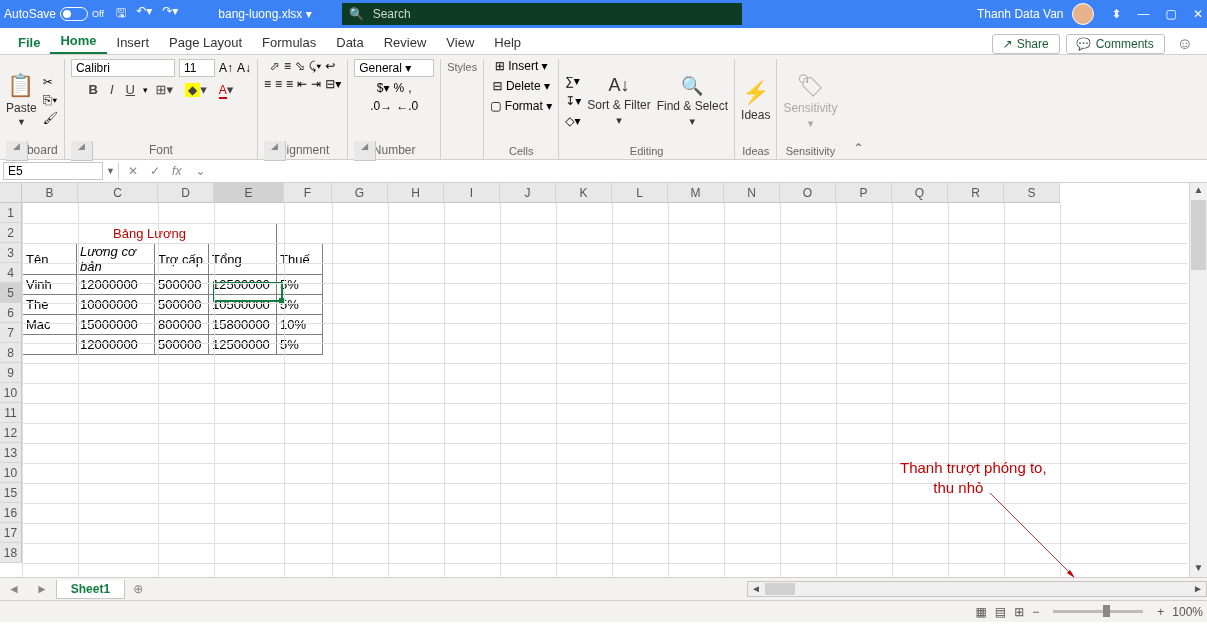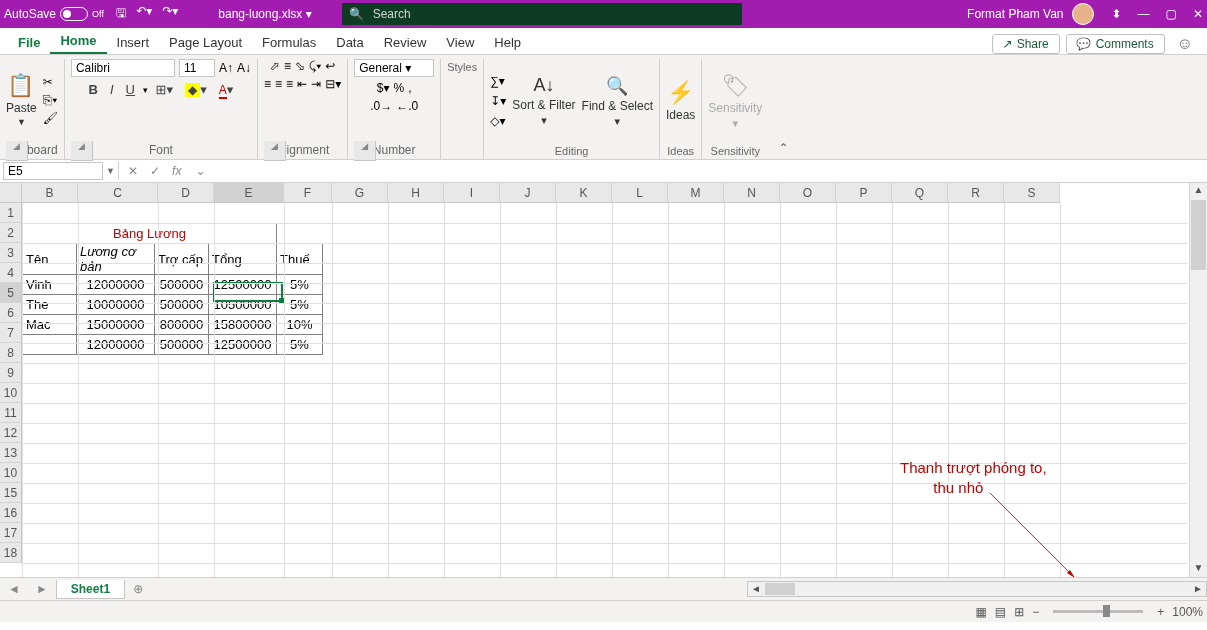--- a/index.html
+++ b/index.html
@@ -1,17 +1,17 @@
 <!DOCTYPE html>
 <html><head>
 <meta charset="utf-8">
 <style>
 *{box-sizing:border-box;margin:0;padding:0;font-family:"Segoe UI",Arial,sans-serif;font-size:12px;}
 body{background:#fff;width:1207px;height:630px;overflow:hidden;position:relative;}
-.titlebar{background:#a21caf;height:28px;display:flex;align-items:center;color:#fff;font-size:12px;padding:0 4px;}
+.titlebar{background:#3b82f6;height:28px;display:flex;align-items:center;color:#fff;font-size:12px;padding:0 4px;}
 .titlebar .autosave{display:flex;align-items:center;gap:4px;}
 .titlebar .autosave .toggle{width:28px;height:14px;border:1px solid #fff;border-radius:8px;display:flex;align-items:center;padding:0 2px;}
 .titlebar .autosave .toggle-knob{width:8px;height:8px;background:#fff;border-radius:50%;}
 .titlebar .qat{display:flex;gap:10px;margin-left:12px;}
 .titlebar .filename{margin-left:40px;}
 .titlebar .search-wrap{margin-left:30px;width:400px;height:22px;background:#0d3b24;display:flex;align-items:center;padding:0 8px;color:#cfd8d3;font-size:13px;}
 .titlebar .user{margin-left:auto;display:flex;align-items:center;gap:8px;}
 .avatar{width:22px;height:22px;border-radius:50%;background:#e8b38a;border:1px solid #fff;}
 .win-controls{display:flex;gap:16px;margin-left:18px;}
 .tabs{background:#fff;border-bottom:1px solid #d0d0d0;height:27px;display:flex;align-items:flex-end;padding:0 8px;}
@@ -46,21 +46,21 @@
 .rowhdr{position:absolute;top:20px;left:0;width:22px;}
 .rowhdr div{height:20px;border-bottom:1px solid #d4d4d4;border-right:1px solid #c8c6c4;text-align:center;color:#555;font-size:12px;line-height:20px;background:#e8e8e8;}
 .rowhdr div.sel{background:#d2d2d2;}
 .corner{position:absolute;top:0;left:0;width:22px;height:20px;border-right:1px solid #c8c6c4;border-bottom:1px solid #c8c6c4;background:#e8e8e8;}
 .cells{position:absolute;top:20px;left:22px;right:20px;bottom:0;}
 .gridline-h{position:absolute;left:0;right:0;height:1px;background:#e0e0e0;}
 .gridline-v{position:absolute;top:0;bottom:0;width:1px;background:#e0e0e0;}
 .data-tbl{position:absolute;top:20px;left:0;border-collapse:collapse;}
 .data-tbl td{border:1px solid #808080;padding:0 3px;height:20px;font-size:13px;color:#000;background:#fff;}
 .data-tbl .title{color:#c00000;text-align:center;font-size:13px;}
-.rt{text-align:center;}
+.rt{text-align:left;}
 .selcell{position:absolute;border:2px solid #107c41;pointer-events:none;}
 .selcell .handle{position:absolute;right:-3px;bottom:-3px;width:5px;height:5px;background:#107c41;}
 .annotation{position:absolute;top:275px;left:900px;font-family:Arial;font-size:15px;color:#c00000;}
 .anno-line{position:absolute;stroke:#c00000;stroke-width:0.8;}
 .sheet-tabs{height:23px;border-top:1px solid #d0d0d0;display:flex;align-items:center;background:#f3f2f1;}
 .sheet-tabs .nav{padding:0 8px;color:#888;}
 .sheet-tab{padding:2px 14px;background:#fff;border:1px solid #c8c6c4;border-top:none;font-weight:600;color:#107c41;}
 .status{height:22px;background:#f3f2f1;border-top:1px solid #d0d0d0;display:flex;align-items:center;padding:0 4px;color:#555;font-size:12px;}
 .status .views{margin-left:auto;display:flex;gap:8px;align-items:center;}
 .zoom-slider{width:90px;height:3px;background:#bbb;position:relative;margin:0 6px;}
@@ -88,21 +88,21 @@
     <span>🖫</span>
     <span>↶▾</span>
     <span>↷▾</span>
   </div>
   <span class="filename"><span>bang-luong.xlsx</span> ▾</span>
   <div class="search-wrap">
     <span style="margin-right:8px;">🔍</span>
     <span>Search</span>
   </div>
   <div class="user">
-    <span>Format Pham Van</span>
+    <span>Thanh Data Van</span>
     <span class="avatar"></span>
   </div>
   <div class="win-controls">
     <span>⬍</span>
     <span>—</span>
     <span>▢</span>
     <span>✕</span>
   </div>
 </div>
 
@@ -201,20 +201,28 @@
         <span>←.0</span>
       </div>
     </div>
     <div class="group-label"><span>Number</span><span class="corner">◢</span></div>
   </div>
 
   <div class="group">
     <div class="group-label">Styles</div>
   </div>
 
+  <div class="group">
+    <div class="group-body stack" style="gap:6px;">
+      <div><span>⊞</span> <span>Insert</span> ▾</div>
+      <div><span>⊟</span> <span>Delete</span> ▾</div>
+      <div><span>▢</span> <span>Format</span> ▾</div>
+    </div>
+    <div class="group-label">Cells</div>
+  </div>
 
   <div class="group">
     <div class="group-body">
       <div class="stack" style="gap:6px;">
         <span>∑▾</span>
         <span>↧▾</span>
         <span>◇▾</span>
       </div>
       <div class="big-btn"><span style="font-size:18px;">A↓</span><span>Sort &amp; Filter</span>▾</div>
       <div class="big-btn"><span style="font-size:18px;">🔍</span><span>Find &amp; Select</span>▾</div>

